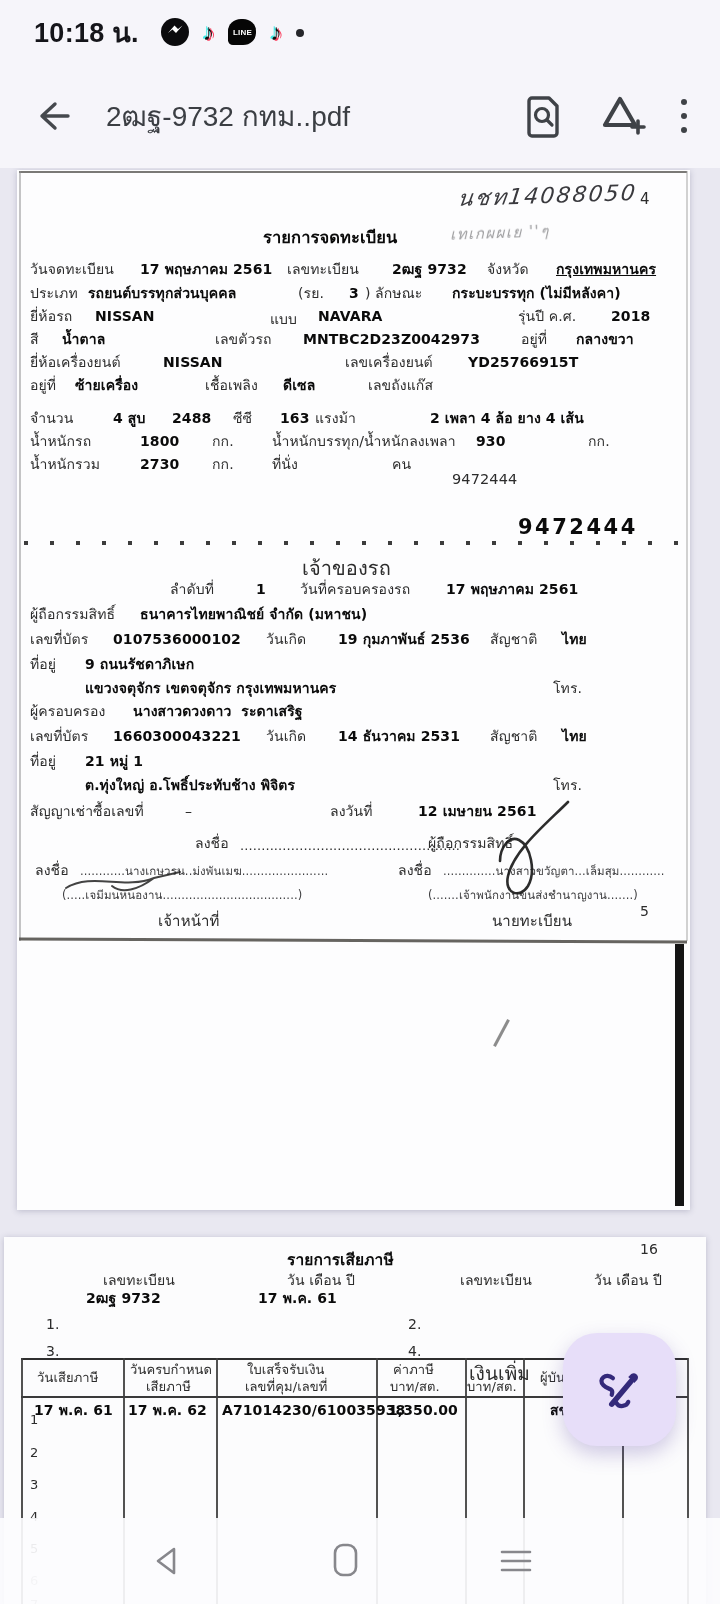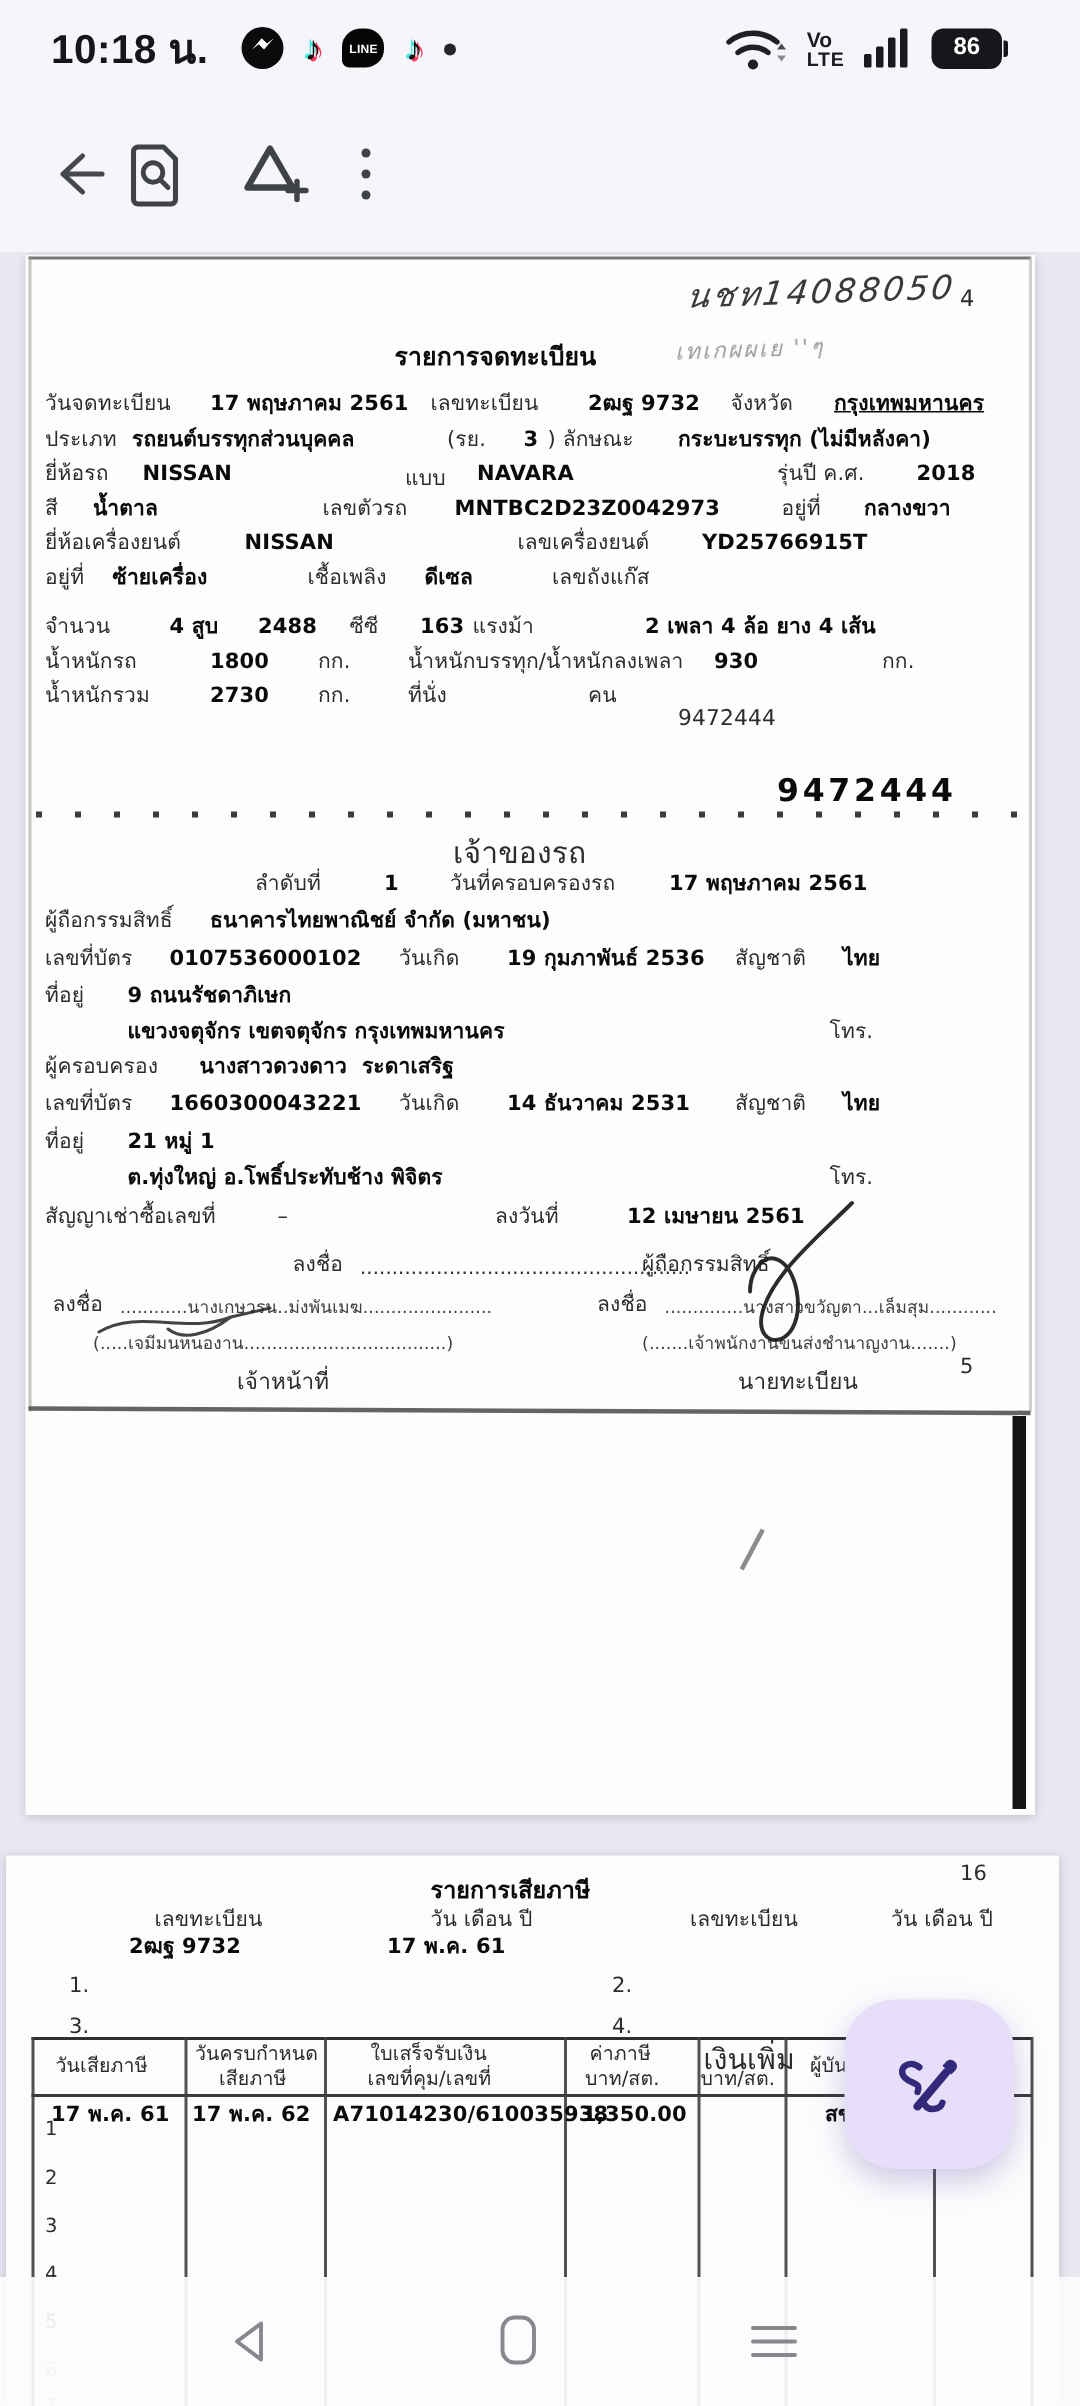--- a/index.html
+++ b/index.html
@@ -227,49 +227,28 @@
         <svg width="28" height="28" viewBox="0 0 28 28">
             <path d="M7 15 L13.5 7.5 L17 11 L21.5 7.5 L15 15 L11.5 11.5 Z" fill="#fff"></path>
           </svg>
       </span>
       <span class="sico tiktok-note">♪</span>
       <span class="sico line-bubble">
           <span>LINE</span>
         </span>
       <span class="sico tiktok-note">♪</span>
       <span class="sico ndot"></span>
-      <span class="sb-right">
-        <svg width="42" height="32" viewBox="0 0 42 32">
-          <path d="M3 12 a25 25 0 0 1 32 0" fill="none" stroke="#202024" stroke-width="3.6" stroke-linecap="round"></path>
-          <path d="M9 19 a16 16 0 0 1 20 0" fill="none" stroke="#202024" stroke-width="3.6" stroke-linecap="round"></path>
-          <circle cx="19" cy="27" r="3.4" fill="#202024"></circle>
-          <path d="M38 13 l3 4 h-6 z" fill="#202024" opacity=".8"></path>
-          <path d="M38 25 l-3 -4 h6 z" fill="#202024" opacity=".5"></path>
-        </svg>
-        <span class="volte">
-          <b>Vo</b>
-          <i>LTE</i>
-        </span>
-        <svg width="32" height="28" viewBox="0 0 32 28">
-          <rect x="0" y="18" width="5" height="9" rx="1" fill="#1a1a1e"></rect>
-          <rect x="8" y="13" width="5" height="14" rx="1" fill="#1a1a1e"></rect>
-          <rect x="16" y="7" width="5" height="20" rx="1" fill="#1a1a1e"></rect>
-          <rect x="24" y="1" width="5" height="26" rx="1" fill="#1a1a1e"></rect>
-        </svg>
-        <span class="battery">
-          <span>86</span>
-        </span>
-      </span>
     </div>
     <div class="app-bar">
       <button class="iconbtn">
         <svg width="42" height="42" viewBox="0 0 42 42">
           <path d="M25 9 L12 21 L25 33 M12 21 H38" fill="none" stroke="#45484d" stroke-width="3.4" stroke-linecap="round" stroke-linejoin="round"></path>
         </svg>
       </button>
+      <span class="doc-title">2ฒฐ-9732 กทม..pdf</span>
       <span class="ab-right">
         <button class="iconbtn">
           <svg width="40" height="46" viewBox="0 0 40 46">
             <path d="M8 5 h17 l8 8 v27 a3 3 0 0 1 -3 3 H8 a3 3 0 0 1 -3 -3 V8 a3 3 0 0 1 3 -3 z" fill="none" stroke="#3f4247" stroke-width="3.4" stroke-linejoin="round"></path>
             <circle cx="18" cy="22" r="6.5" fill="none" stroke="#3f4247" stroke-width="3.2"></circle>
             <path d="M23 27 L28 32" stroke="#3f4247" stroke-width="3.2" stroke-linecap="round"></path>
           </svg>
         </button>
         <button class="iconbtn">
           <svg width="50" height="44" viewBox="0 0 50 44">

